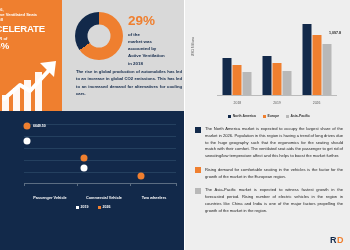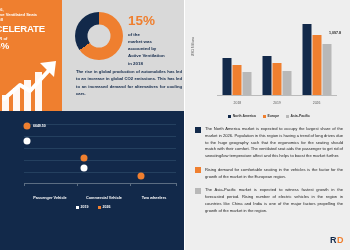--- a/index.html
+++ b/index.html
@@ -93,21 +93,21 @@
       <rect x="28" y="25" width="7" height="31" fill="#ffffff" opacity="0.95"></rect>
       <rect x="39" y="17" width="7" height="39" fill="#ffffff" opacity="0.95"></rect>
       <path d="M8 44 L24 30 L34 36 L56 12" stroke="#ffffff" stroke-width="4" fill="none" stroke-linecap="round" stroke-linejoin="round"></path>
       <path d="M44 8 L60 6 L58 22 Z" fill="#ffffff"></path>
     </svg>
   </div>
 
   <div class="grey-panel">
     <div class="donut"></div>
     <div class="pct-wrap">
-      <div class="pct-big">15%</div>
+      <div class="pct-big">29%</div>
       <div class="pct-sub">
         <div>of the</div>
         <div>market was</div>
         <div>accounted by</div>
         <div>Active Ventilation</div>
         <div>in 2018</div>
       </div>
     </div>
     <div class="grey-para">The rise in global production of automobiles has led to an increase in global CO2 emissions. This has led to an increased demand for alternatives for cooling cars.</div>
   </div>

